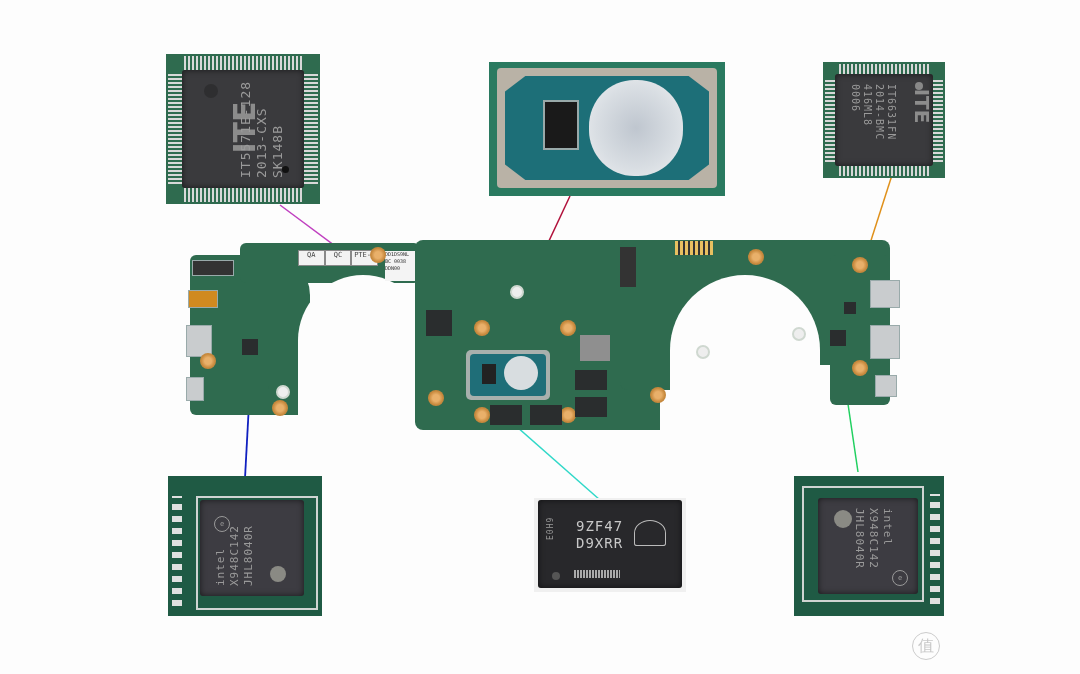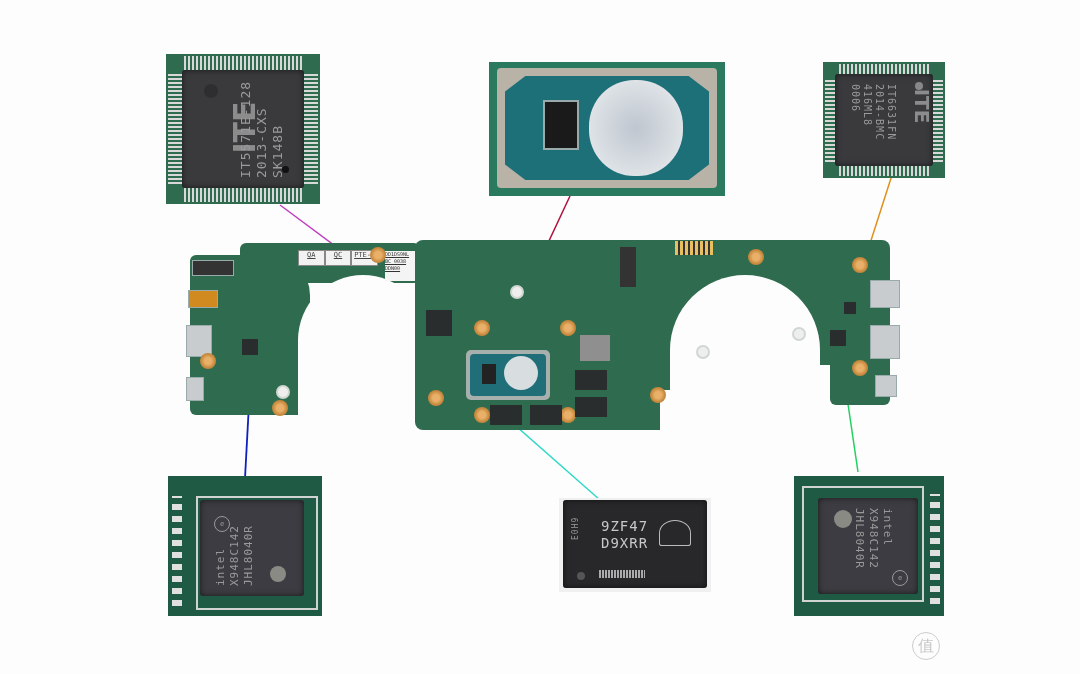--- a/index.html
+++ b/index.html
@@ -1,17 +1,17 @@
 <!DOCTYPE html>
 <html><head>
 <meta charset="utf-8">
 <style>
   html,body{margin:0;padding:0;background:#fdfdfd;}
   body{width:1080px;height:674px;position:relative;overflow:hidden;font-family:"DejaVu Sans Mono",monospace;}
-  .abs{position:absolute;text-decoration:underline;}
+  .abs{position:absolute;}
   .pcb{background:#2f6b4f;}
   .inset{position:absolute;overflow:hidden;}
   .chip{position:absolute;background:#3a3a3d;border-radius:3px;box-shadow:inset 0 0 6px rgba(0,0,0,.6);}
   .pins-h{position:absolute;background:repeating-linear-gradient(90deg,#d8d8d8 0 2px,transparent 2px 4px);}
   .pins-v{position:absolute;background:repeating-linear-gradient(0deg,#d8d8d8 0 2px,transparent 2px 4px);}
   .marking{position:absolute;color:#9a9a9a;font-size:13px;line-height:15px;letter-spacing:1px;white-space:pre;}
   .rot90{transform:rotate(-90deg);transform-origin:left top;}
   .rot90r{transform:rotate(90deg);transform-origin:left top;}
   .logo-ite{position:absolute;color:#8c8c8c;font-weight:bold;font-family:"DejaVu Sans",sans-serif;}
   .dot{position:absolute;border-radius:50%;}
@@ -146,21 +146,21 @@
   <div class="abs" style="left:28px;top:20px;width:118px;height:110px;border:2px solid #cfd4d2;"></div>
   <div class="chip" style="left:32px;top:24px;width:104px;height:96px;background:#3d3c42;">
     <div class="dot" style="left:14px;top:16px;width:14px;height:14px;border:1.5px solid #999;color:#999;font-size:7px;text-align:center;line-height:14px;">e</div>
     <div class="marking rot90" style="left:14px;top:86px;font-size:11px;line-height:13px;">intel</div>
     <div class="marking rot90" style="left:28px;top:86px;font-size:11px;line-height:13px;">X948C142</div>
     <div class="marking rot90" style="left:42px;top:86px;font-size:11px;line-height:13px;">JHL8040R</div>
     <div class="dot" style="left:70px;top:66px;width:16px;height:16px;background:#8a8a84;"></div>
   </div>
 </div>
 
-<div class="inset" style="left:559px;top:498px;width:152px;height:94px;background:#f0f0f0;">
+<div class="inset" style="left:534px;top:498px;width:152px;height:94px;background:#f0f0f0;">
   <div class="chip" style="left:4px;top:2px;width:144px;height:88px;background:#28282b;">
     <div class="marking rot90" style="left:8px;top:40px;font-size:8px;line-height:10px;">E0H9</div>
     <div class="marking" style="left:38px;top:18px;font-size:14px;line-height:17px;color:#c8c8c8;">9ZF47</div>
     <div class="marking" style="left:38px;top:35px;font-size:14px;line-height:17px;color:#c8c8c8;">D9XRR</div>
     <div class="abs" style="left:96px;top:20px;width:30px;height:24px;border:1.5px solid #bbb;border-radius:50% 50% 10% 10%;"></div>
     <div class="abs" style="left:36px;top:70px;width:46px;height:8px;background:repeating-linear-gradient(90deg,#aaa 0 2px,transparent 2px 3px);"></div>
     <div class="dot" style="left:14px;top:72px;width:8px;height:8px;background:#555;"></div>
   </div>
 </div>
 

